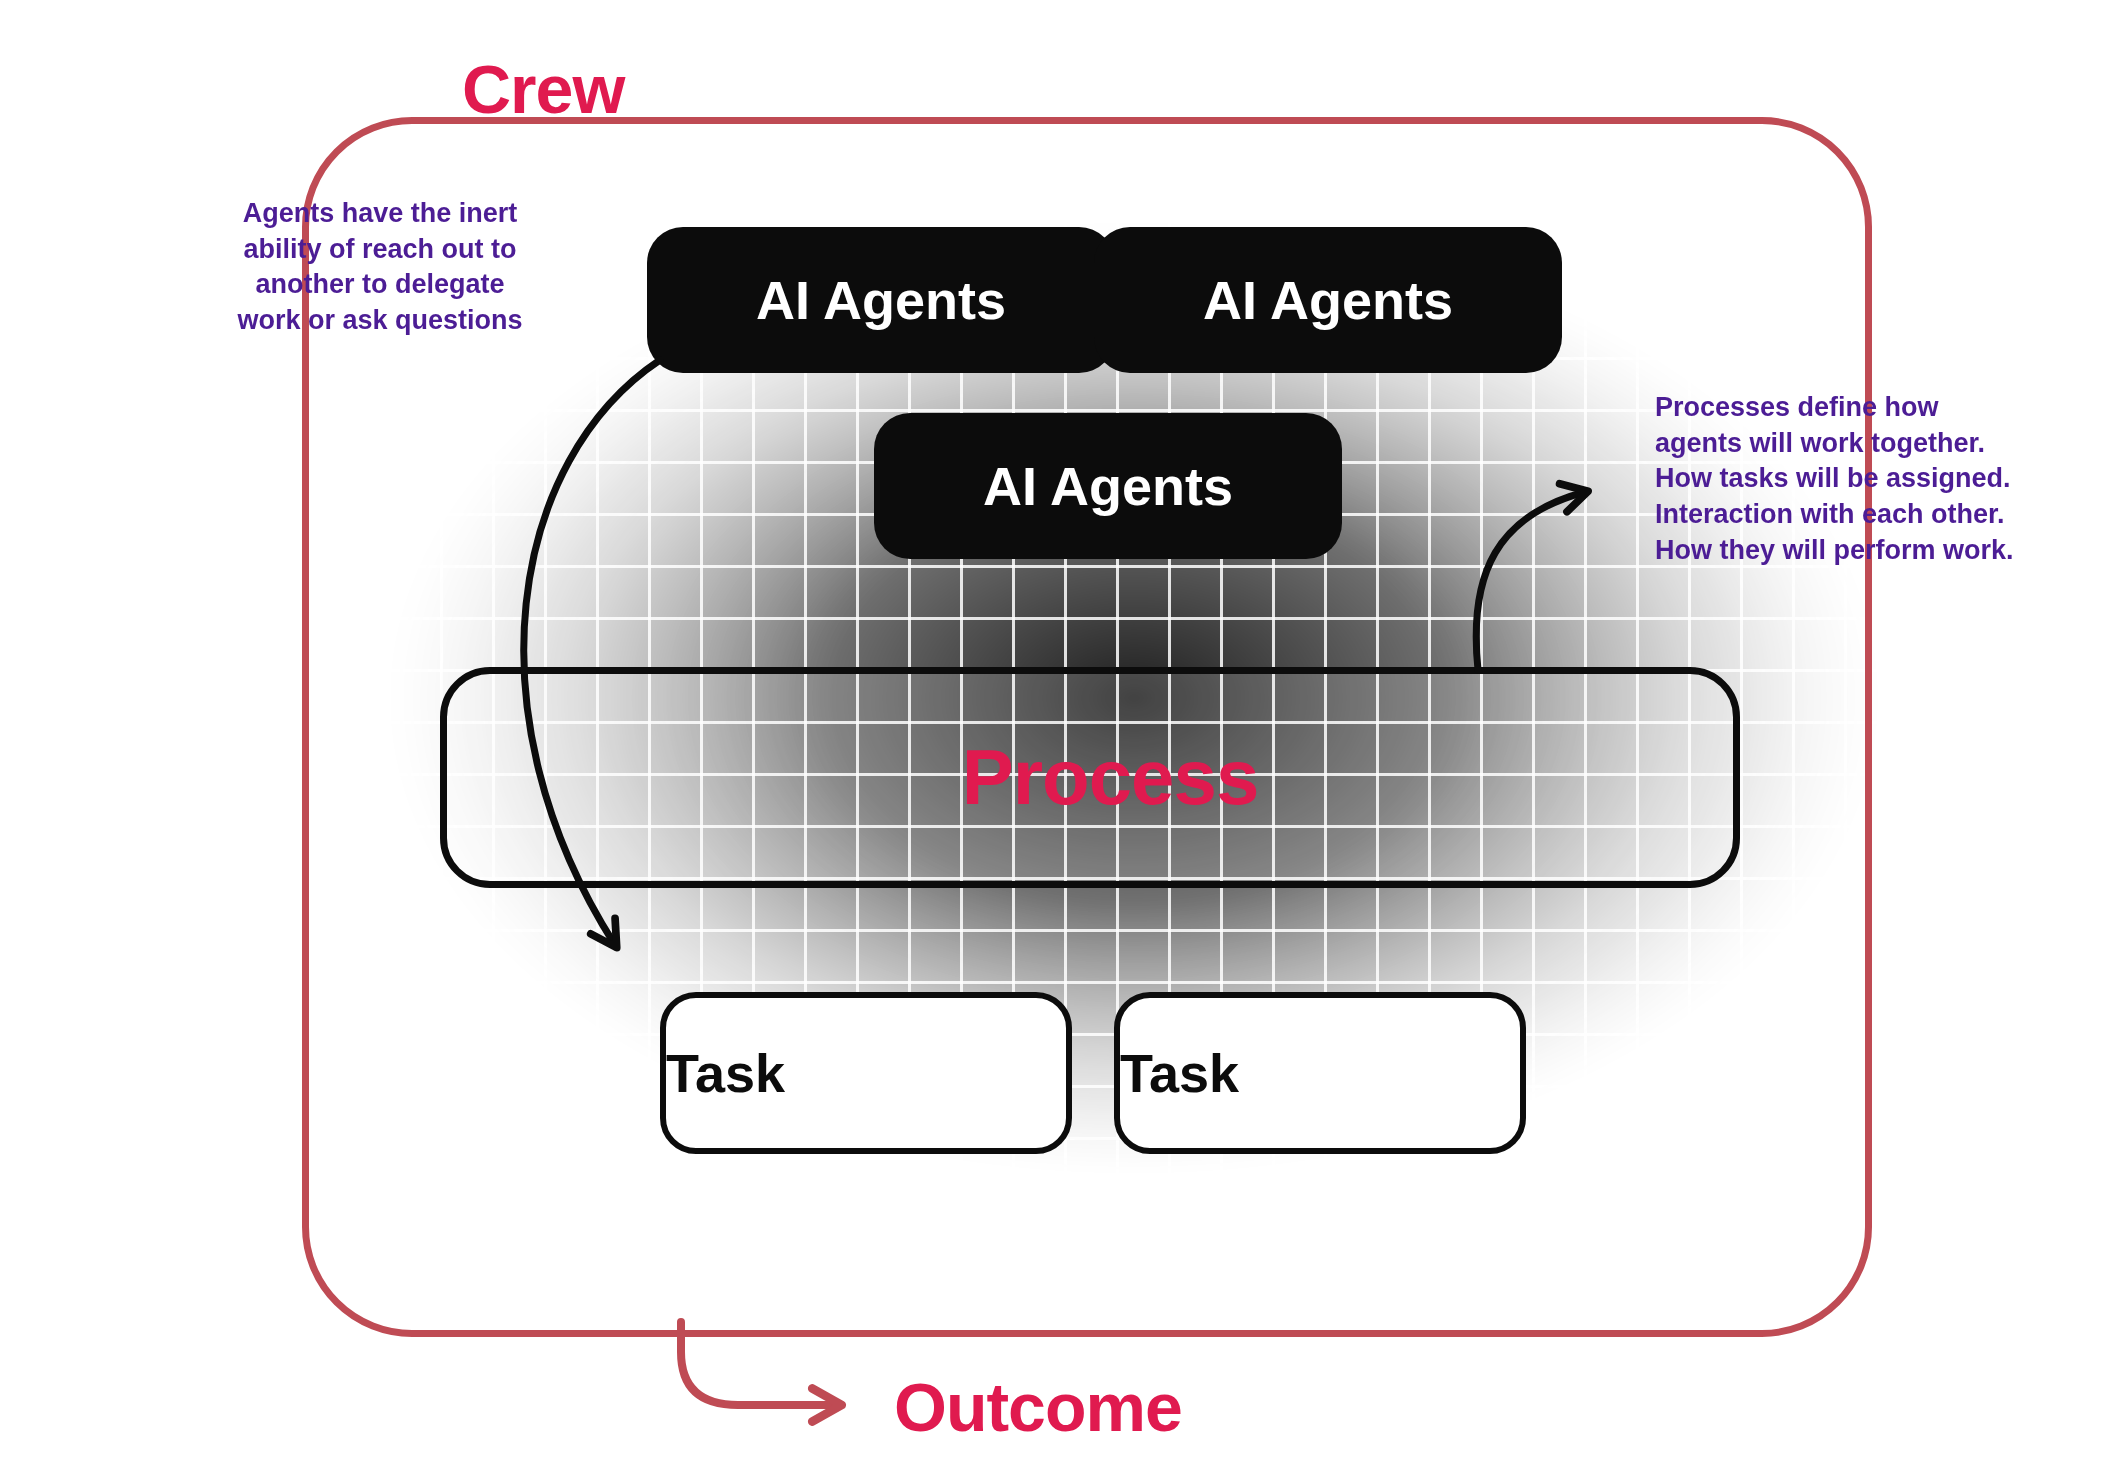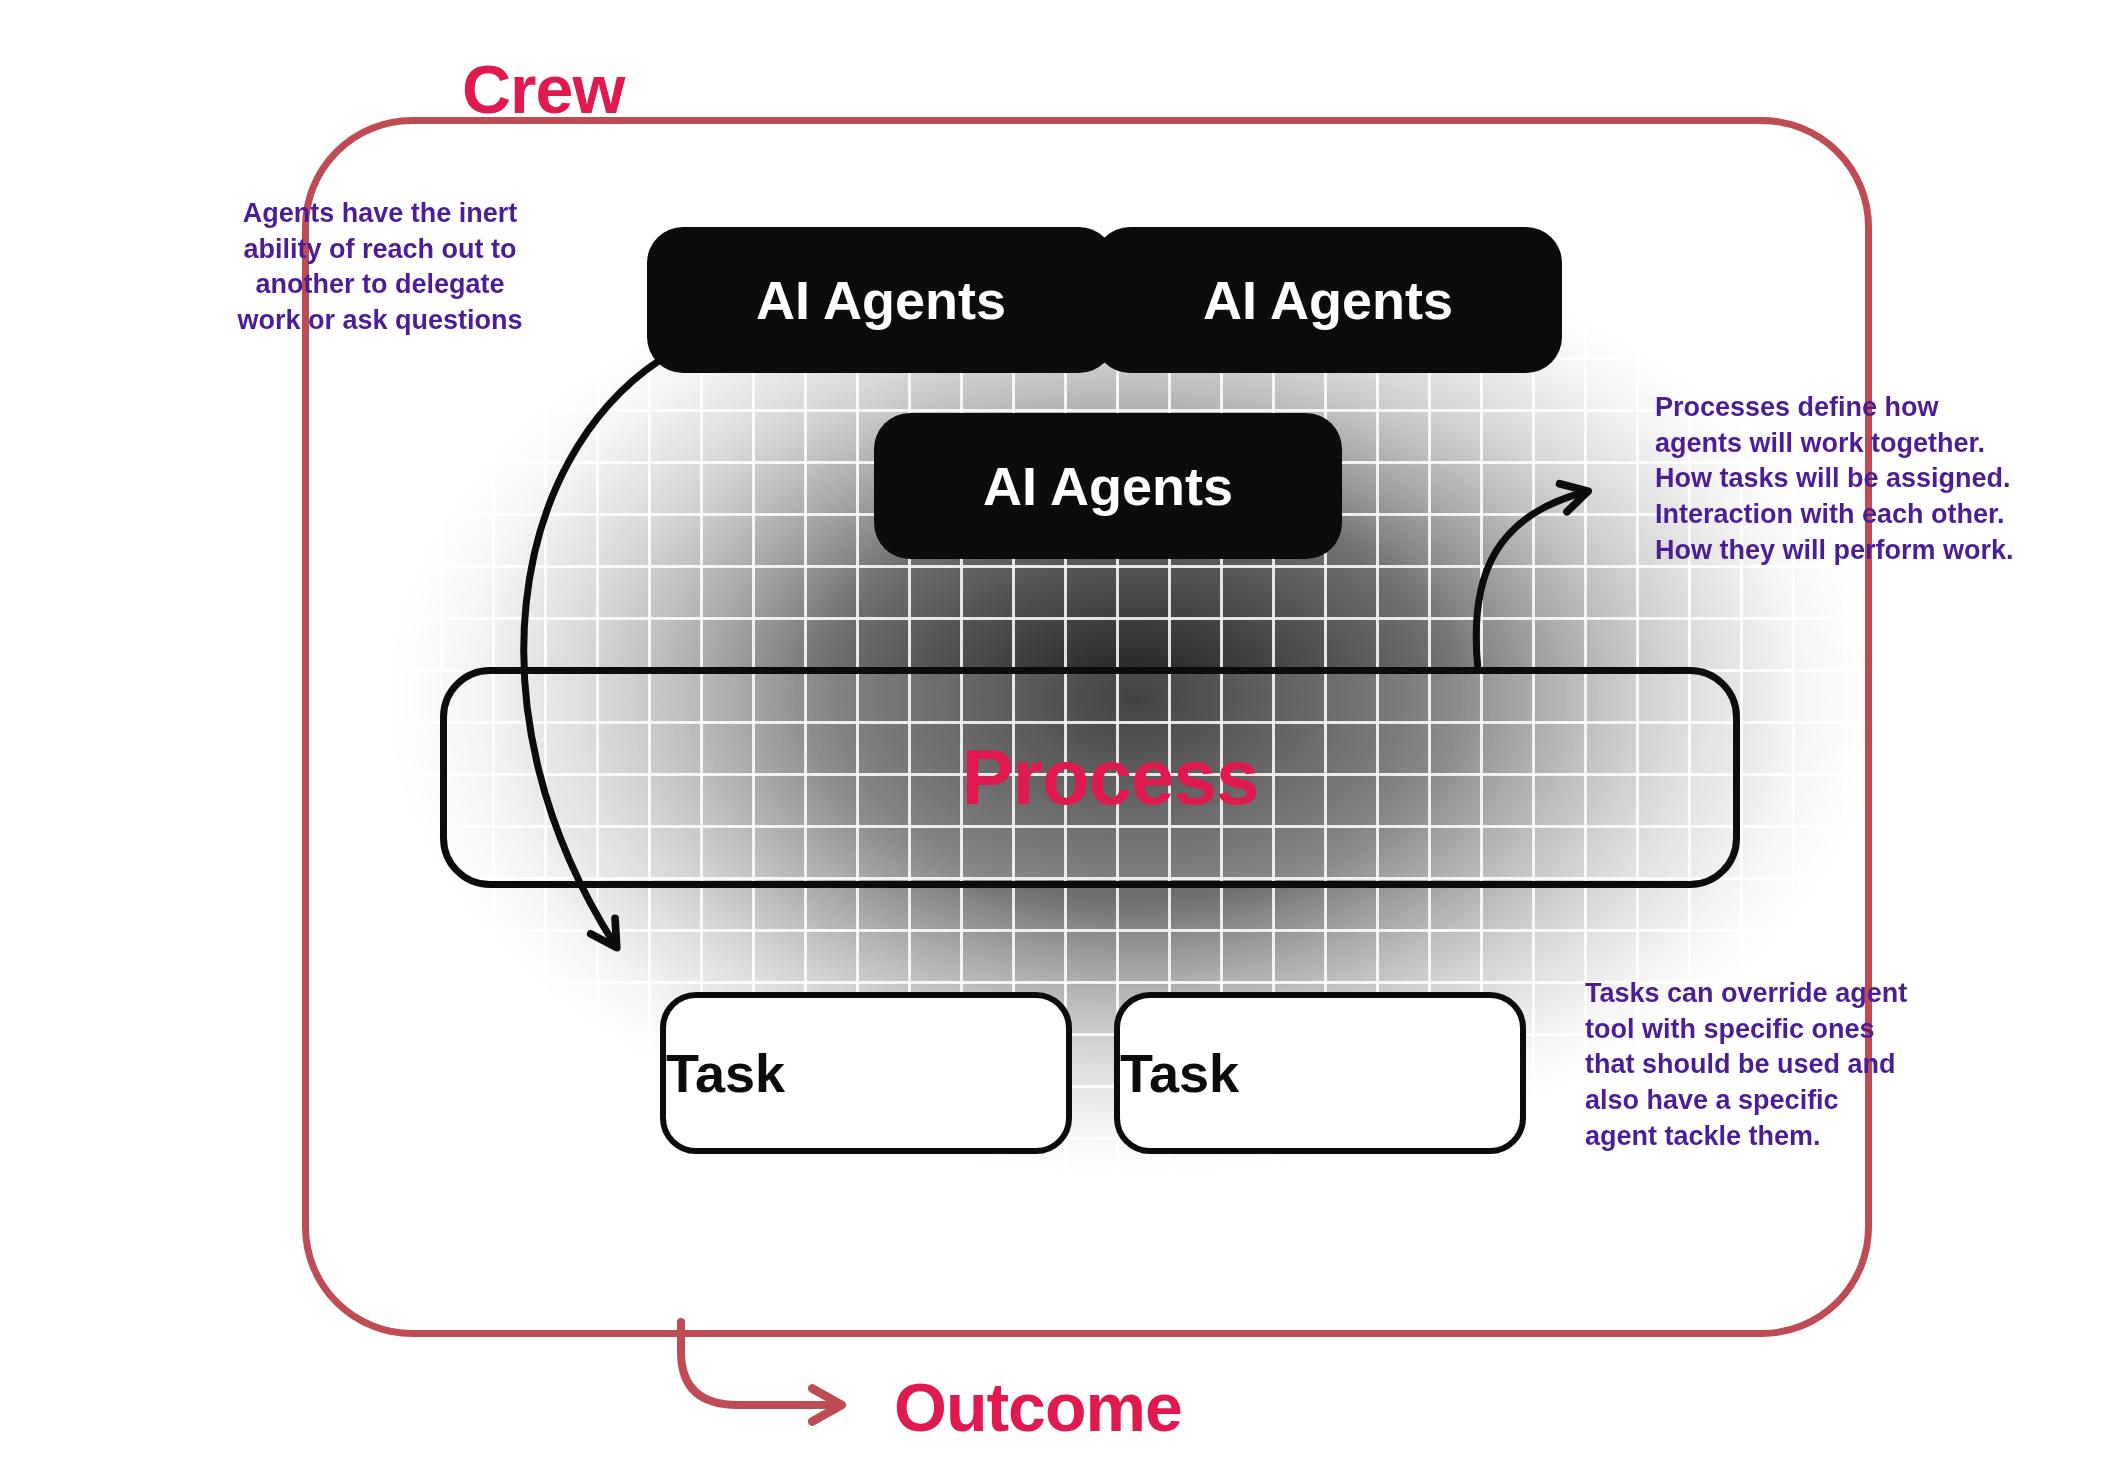--- a/index.html
+++ b/index.html
@@ -90,25 +90,20 @@
 ability of reach out to
 another to delegate
 work or ask questions</div>
 
   <div id="annotation-right-top" class="annotation">Processes define how
 agents will work together.
 How tasks will be assigned.
 Interaction with each other.
 How they will perform work.</div>
 
-  <div id="annotation-right-bottom" class="annotation">Tasks can override agent
-tool with specific ones
-that should be used and
-also have a specific
-agent tackle them.</div>
 
   <div id="agent-1" class="agent-box">
     <span>AI Agents</span>
   </div>
 
   <div id="agent-2" class="agent-box">
     <span>AI Agents</span>
   </div>
 
   <div id="agent-3" class="agent-box">

